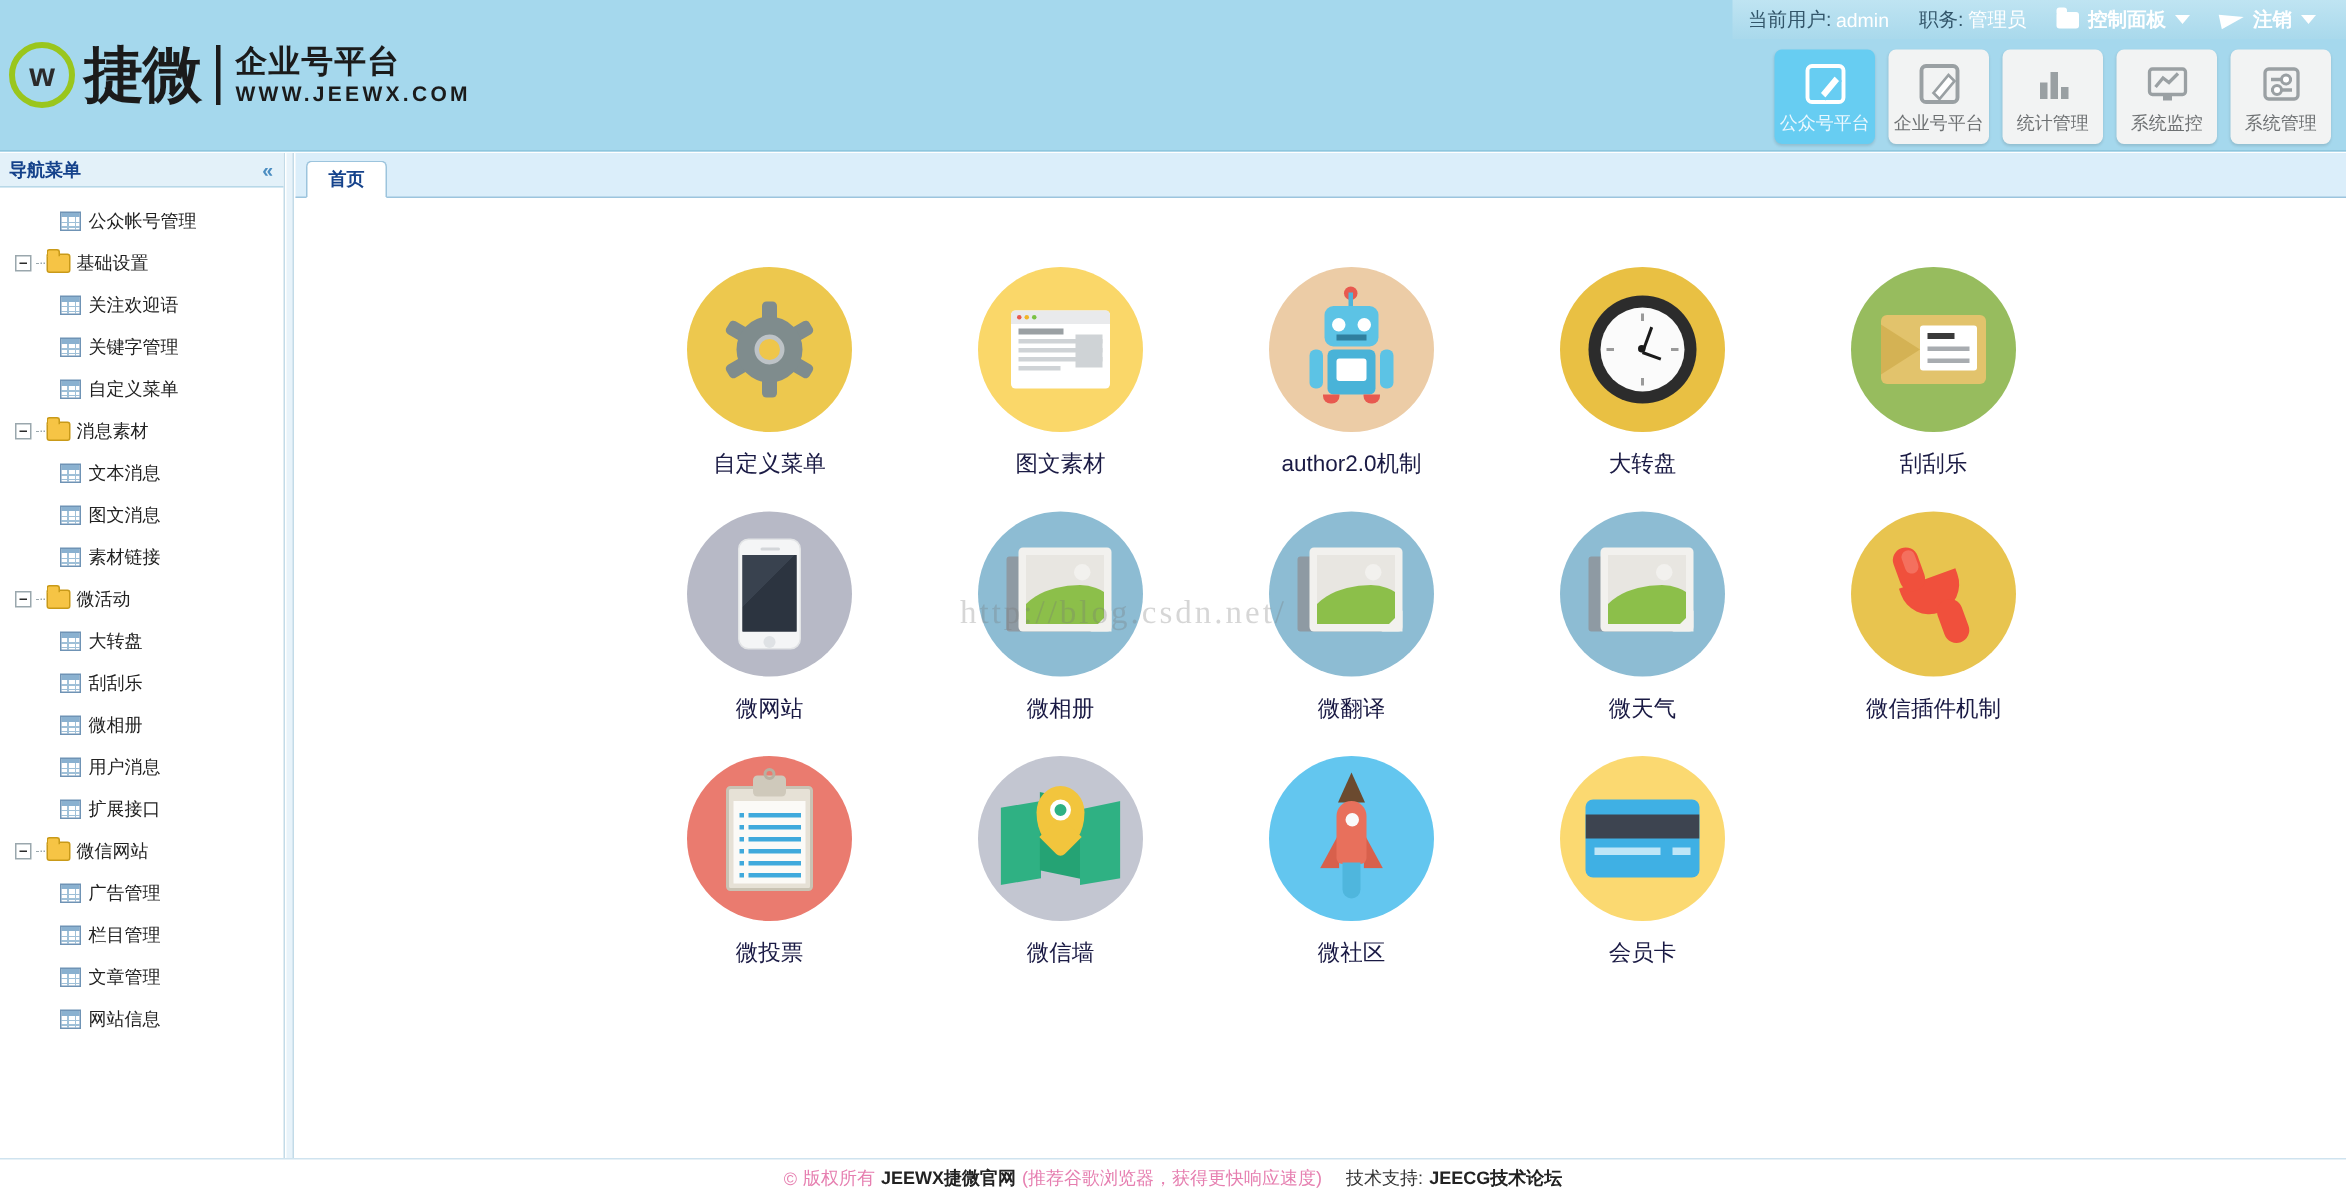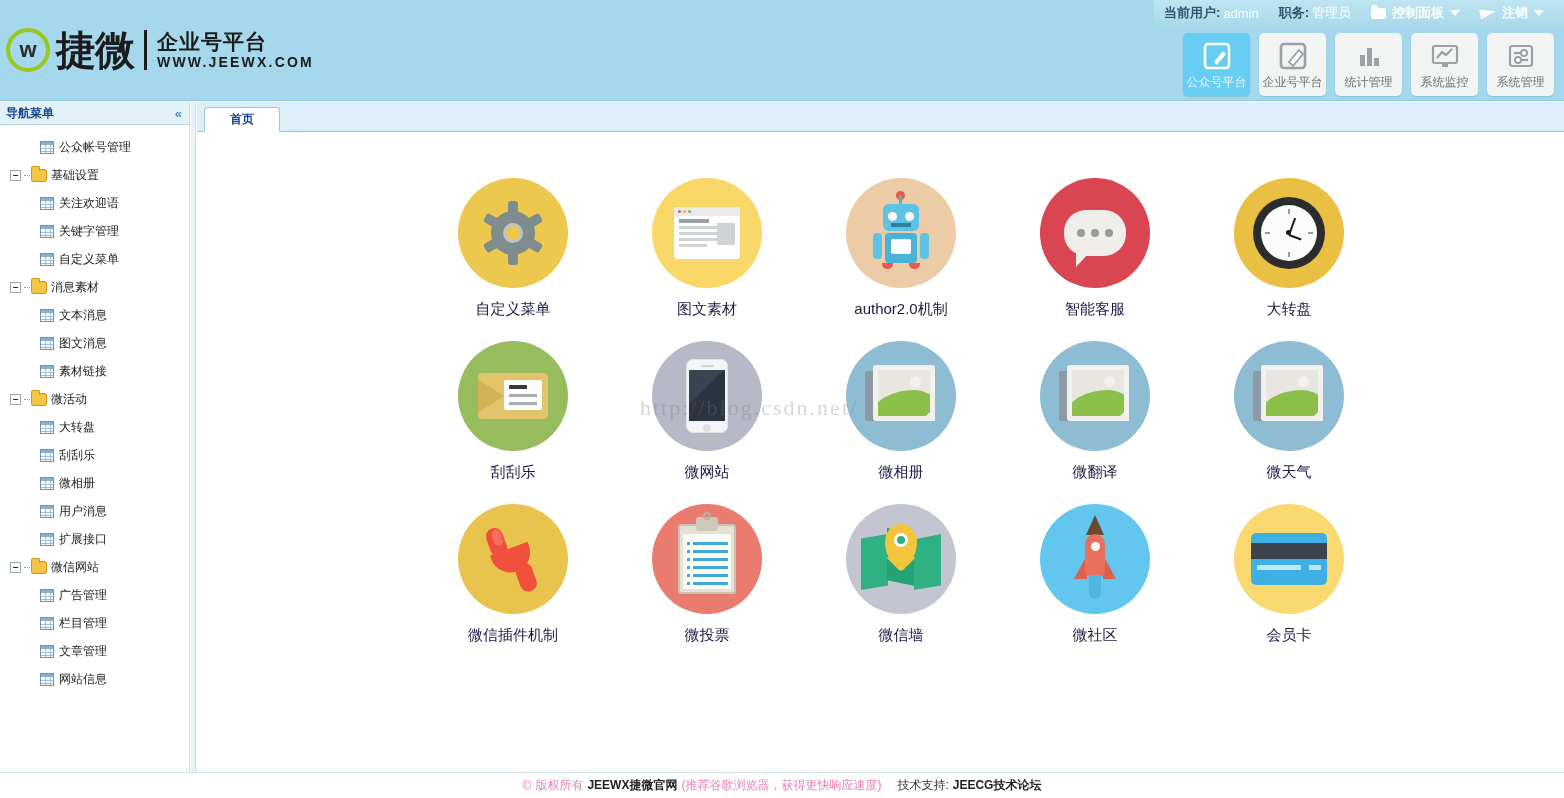--- a/index.html
+++ b/index.html
@@ -22,21 +22,21 @@
     position: absolute; right: 0; top: 0;
     height: 26px;
     display: flex; align-items: center;
     gap: 0px;
     padding-right: 10px;
     font-size: 13px;
     color: #2a4a5a;
     background: linear-gradient(to bottom, #bfe4f2, #a9d9ec);
   }
   .topbar .seg { display: flex; align-items: center; padding: 0 10px; white-space: nowrap; }
-  .topbar .lbl { color: #33566a; font-weight: bold; }
+  .topbar .lbl { color: #33566a; }
   .topbar .val { color: #ffffff; font-weight: normal; margin-left: 3px; }
   .topbar .link { color: #ffffff; font-weight: bold; cursor: pointer; }
   .caret {
     display: inline-block; width: 0; height: 0; margin-left: 6px;
     border-left: 5px solid transparent; border-right: 5px solid transparent;
     border-top: 6px solid #ffffff;
   }
   .ic-panel {
     display: inline-block; width: 15px; height: 11px; margin-right: 6px;
     background: #ffffff; border-radius: 2px;
@@ -148,21 +148,21 @@
     position: absolute; left: 197px; top: 102px;
     width: 1367px; height: 670px;
     background: #ffffff;
   }
   .tabstrip {
     height: 30px; background: #dbeefa;
     border-bottom: 1px solid #9cc4dd;
     display: flex; align-items: flex-end; padding-left: 7px;
   }
   .tab {
-    height: 25px; padding: 0 25px;
+    height: 25px; padding: 0 14px;
     background: #ffffff;
     border: 1px solid #9cc4dd; border-bottom: 1px solid #ffffff;
     border-radius: 4px 4px 0 0;
     font-size: 12px; color: #15428b; font-weight: bold;
     display: flex; align-items: center; cursor: pointer;
     position: relative; top: 1px;
   }
 
   
   .grid {
@@ -576,30 +576,20 @@
             <div class="armR"></div>
             <div class="body"></div>
             <div class="chest"></div>
             <div class="ftL"></div>
             <div class="ftR"></div>
           </div>
         </div>
         <div class="clabel">author2.0机制</div>
       </div>
       <div class="cell">
-        <div class="disc" style="background: rgb(217, 69, 80);">
-          <div class="bubble">
-            <i></i>
-            <i></i>
-            <i></i>
-          </div>
-        </div>
-        <div class="clabel">智能客服</div>
-      </div>
-      <div class="cell">
         <div class="disc" style="background: rgb(233, 192, 67);">
           <div class="clock">
             <div class="face">
               <span class="tk t1"></span>
               <span class="tk t2"></span>
               <span class="tk t3"></span>
               <span class="tk t4"></span>
               <div class="hh"></div>
               <div class="mh"></div>
               <div class="pin"></div>

